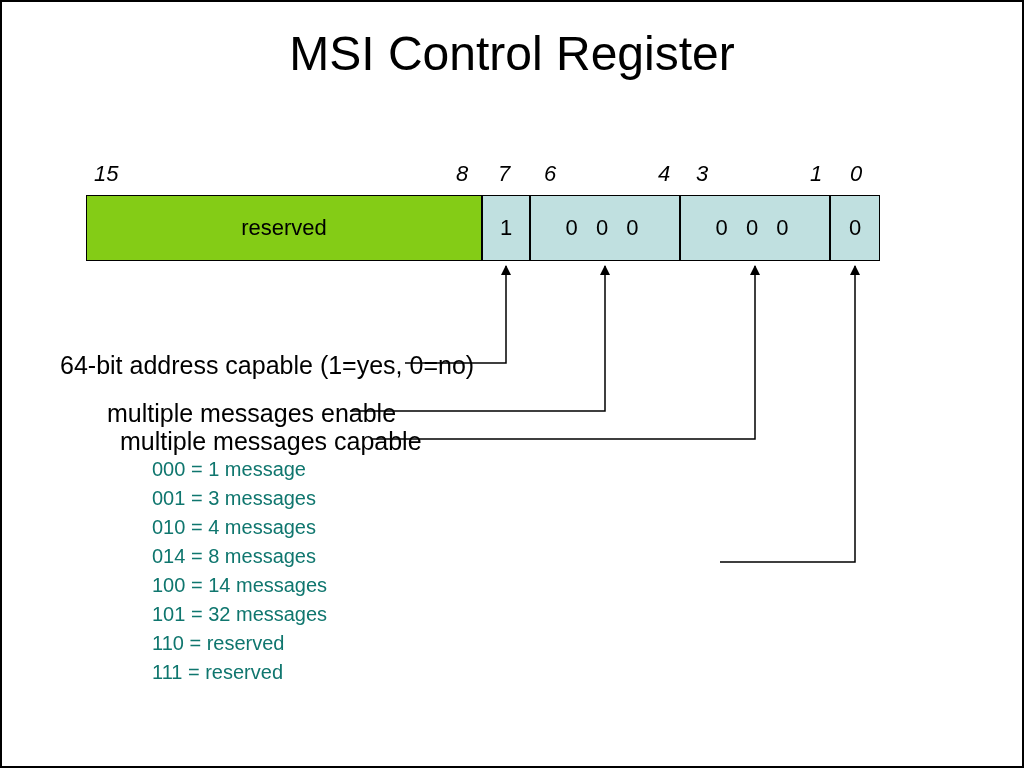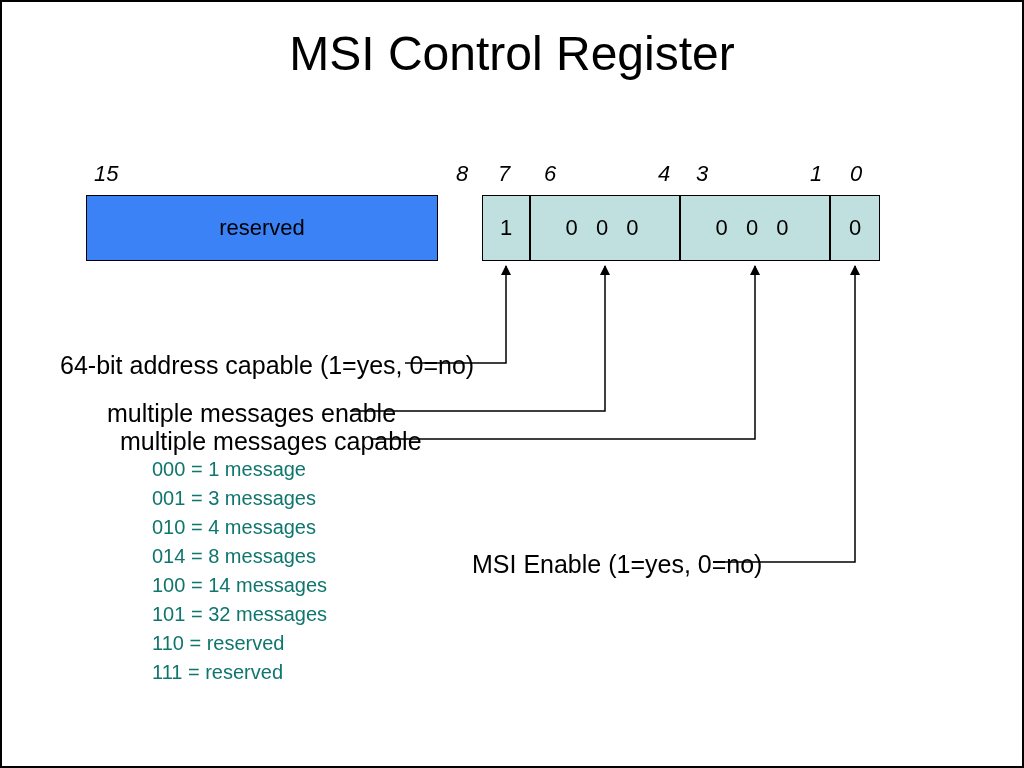--- a/index.html
+++ b/index.html
@@ -41,21 +41,21 @@
     top: 193px;
     height: 66px;
     border: 1px solid #000;
     box-sizing: border-box;
     display: flex;
     align-items: center;
     justify-content: center;
     font-size: 22px;
     color: #000;
   }
-  .reg-reserved { left: 84px;  width: 352px; background: #3b82f6; justify-content: center; }
+  .reg-reserved { left: 84px;  width: 396px; background: #84cc16; justify-content: center; }
   .reg-bit7     { left: 480px; width: 48px;  background: #c0e0e0; }
   .reg-bits64   { left: 528px; width: 150px; background: #c0e0e0; letter-spacing: 6px; }
   .reg-bits31   { left: 678px; width: 150px; background: #c0e0e0; letter-spacing: 6px; }
   .reg-bit0     { left: 828px; width: 50px;  background: #c0e0e0; }
   
   .anno {
     position: absolute;
     font-size: 25px;
     color: #000;
     white-space: nowrap;
@@ -94,21 +94,20 @@
 
   <div class="reg reg-reserved">reserved</div>
   <div class="reg reg-bit7">1</div>
   <div class="reg reg-bits64">0 0 0</div>
   <div class="reg reg-bits31">0 0 0</div>
   <div class="reg reg-bit0">0</div>
 
   <div class="anno" style="left:58px;  top:349px;">64-bit address capable (1=yes, 0=no)</div>
   <div class="anno" style="left:105px; top:397px;">multiple messages enable</div>
   <div class="anno" style="left:118px; top:425px;">multiple messages capable</div>
-  <div class="anno" style="left:470px; top:548px;">MSI Enable (1=yes, 0=no)</div>
 
   <div class="codes" style="left:150px; top:453px;">
     <div>000 = 1 message</div>
     <div>001 = 3 messages</div>
     <div>010 = 4 messages</div>
     <div>014 = 8 messages</div>
     <div>100 = 14 messages</div>
     <div>101 = 32 messages</div>
     <div>110 = reserved</div>
     <div>111 = reserved</div>

